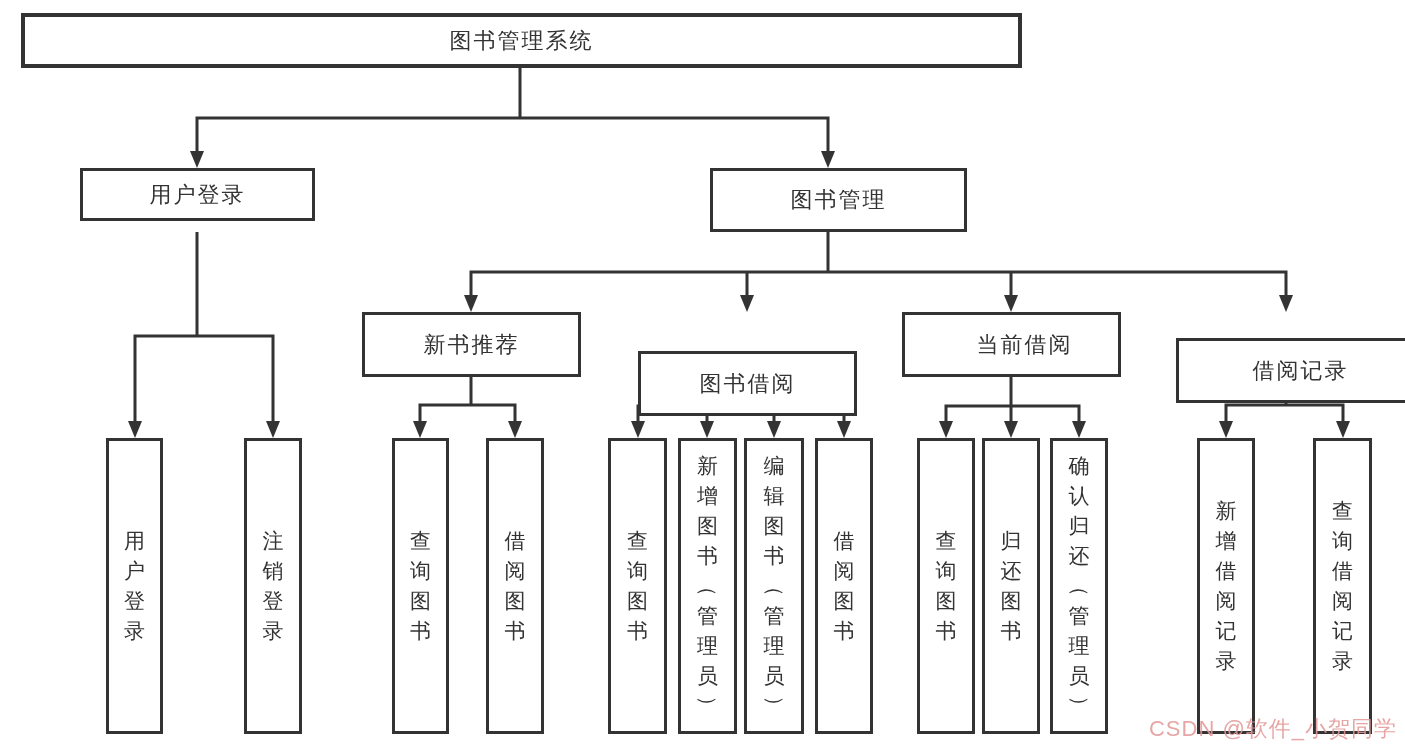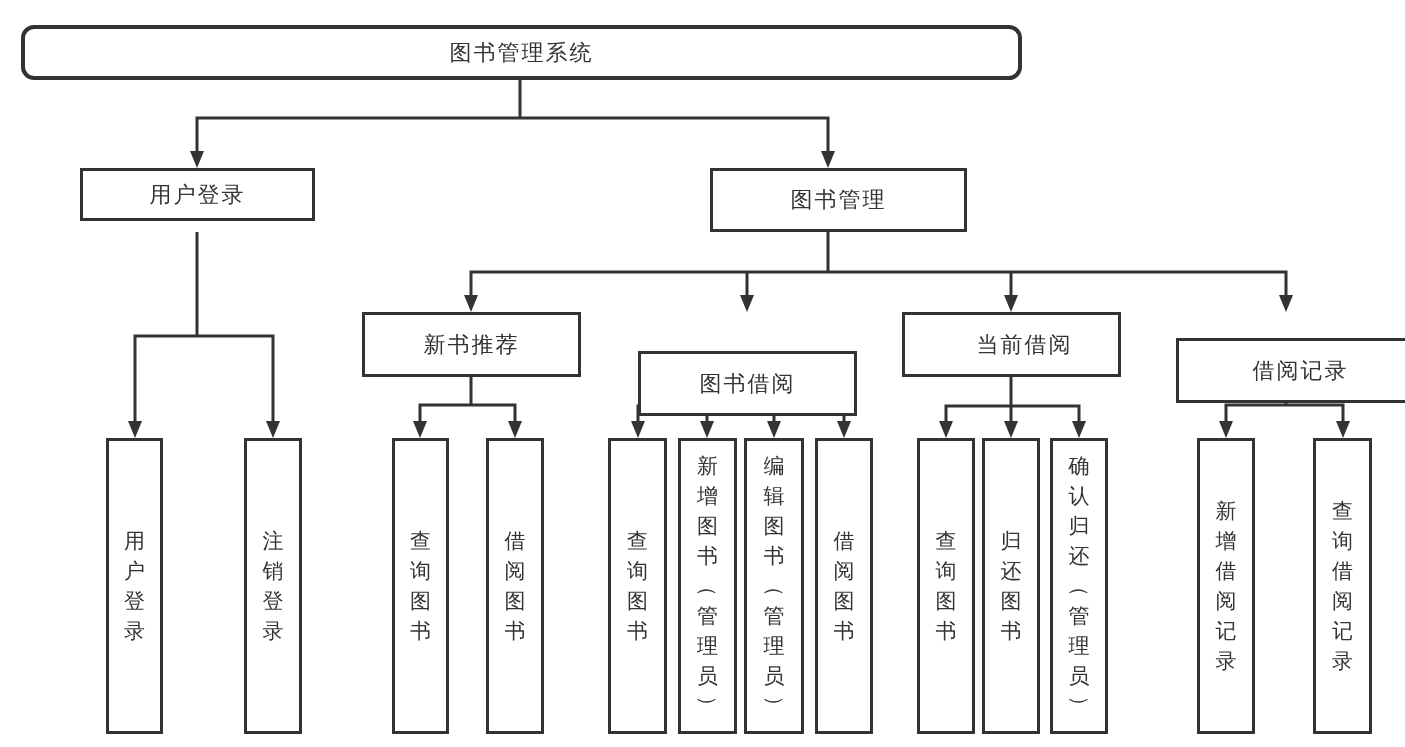--- a/index.html
+++ b/index.html
@@ -83,21 +83,21 @@
       <polygon points="767,421 781,421 774,438"></polygon>
       <polygon points="837,421 851,421 844,438"></polygon>
       <polygon points="939,421 953,421 946,438"></polygon>
       <polygon points="1004,421 1018,421 1011,438"></polygon>
       <polygon points="1072,421 1086,421 1079,438"></polygon>
       <polygon points="1219,421 1233,421 1226,438"></polygon>
       <polygon points="1336,421 1350,421 1343,438"></polygon>
     </g>
   </svg>
 
-  <div class="node root-node" style="left:21px;top:25px;width:1001px;height:55px;border-radius:13px;">
+  <div class="node root-node" style="left:21px;top:13px;width:1001px;height:55px;">
     <span class="hlabel">图书管理系统</span>
   </div>
 
   <div class="node" style="left:80px;top:168px;width:235px;height:53px;">
     <span class="hlabel">用户登录</span>
   </div>
   <div class="node" style="left:710px;top:168px;width:257px;height:64px;">
     <span class="hlabel">图书管理</span>
   </div>
 
@@ -235,13 +235,14 @@
     <div class="vlabel">
         <div>查</div>
         <div>询</div>
         <div>借</div>
         <div>阅</div>
         <div>记</div>
         <div>录</div>
       </div>
   </div>
 
+  <div id="watermark">CSDN @软件_小贺同学</div>
 </div>
 
 </body></html>

